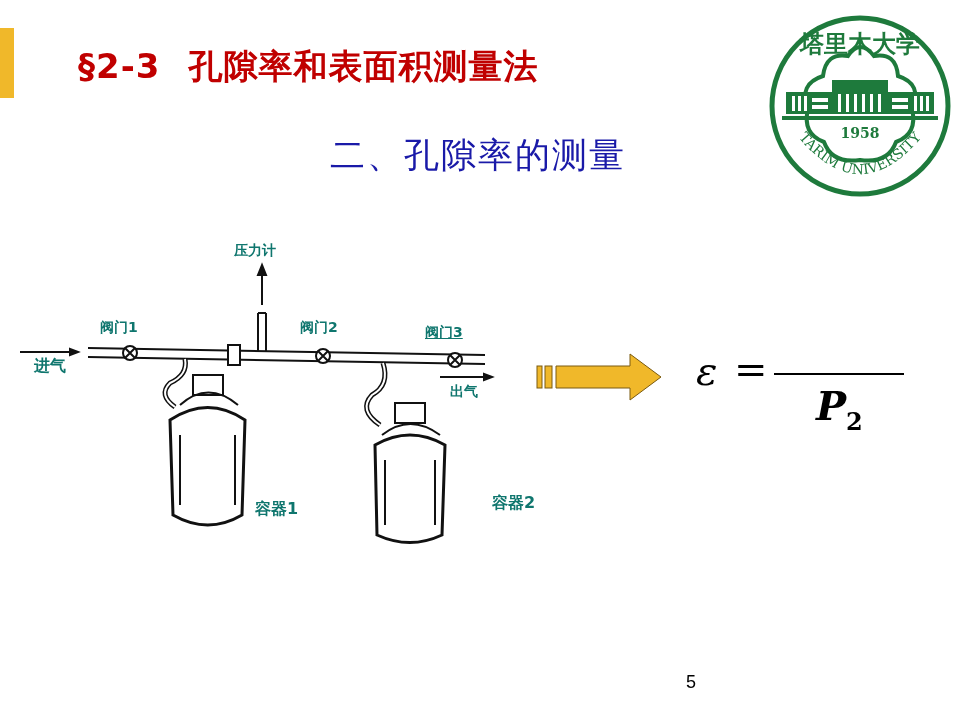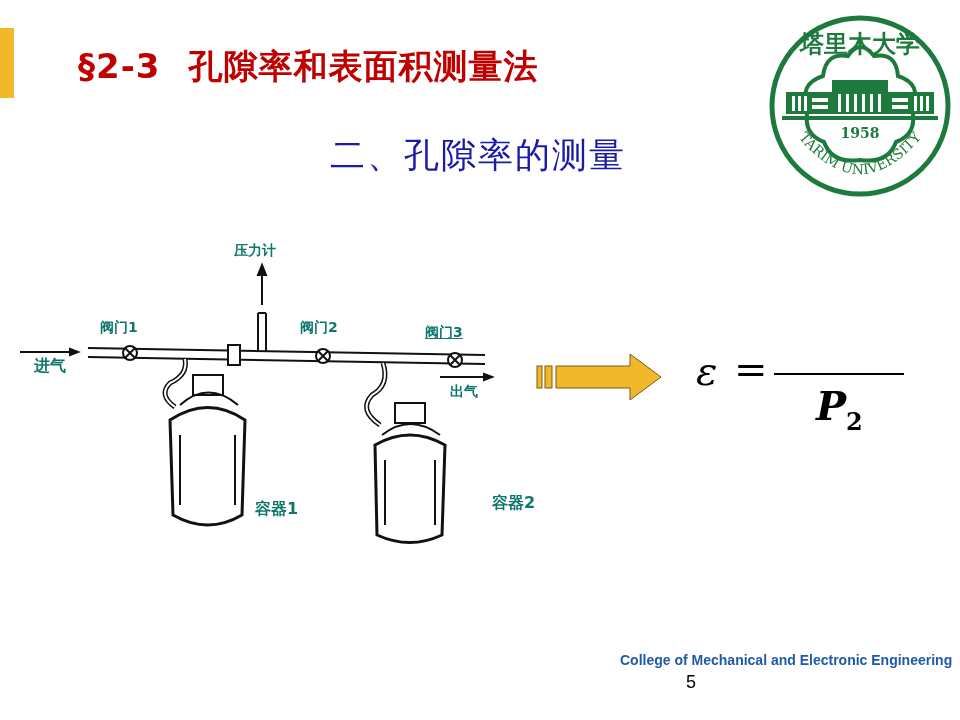--- a/index.html
+++ b/index.html
@@ -133,15 +133,14 @@
 </svg>
 
 <div class="formula">
   <span class="eps">ε</span>
   <span class="eq">=</span>
   <div class="bar"></div>
   <span class="den"><span>P</span><sub>2</sub></span>
 </div>
 
 <div class="college">
-  <div class="en">College of Mechanical and Electronic Engineering</div>
 </div>
 <div class="page-num">5</div>
 
 </body></html>

